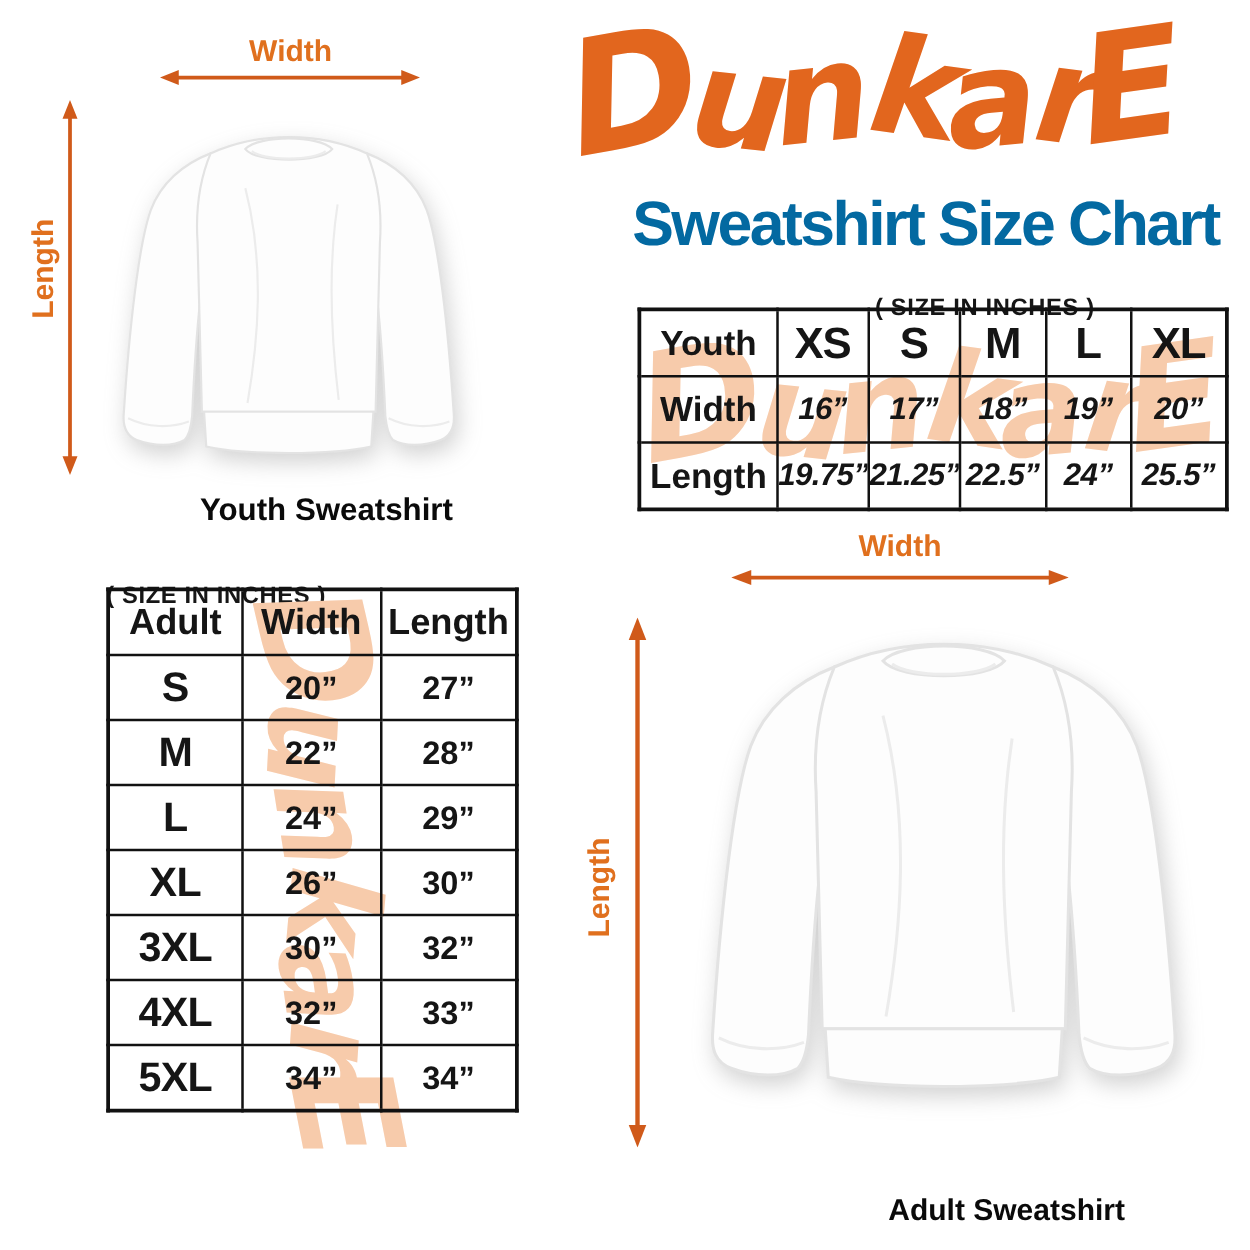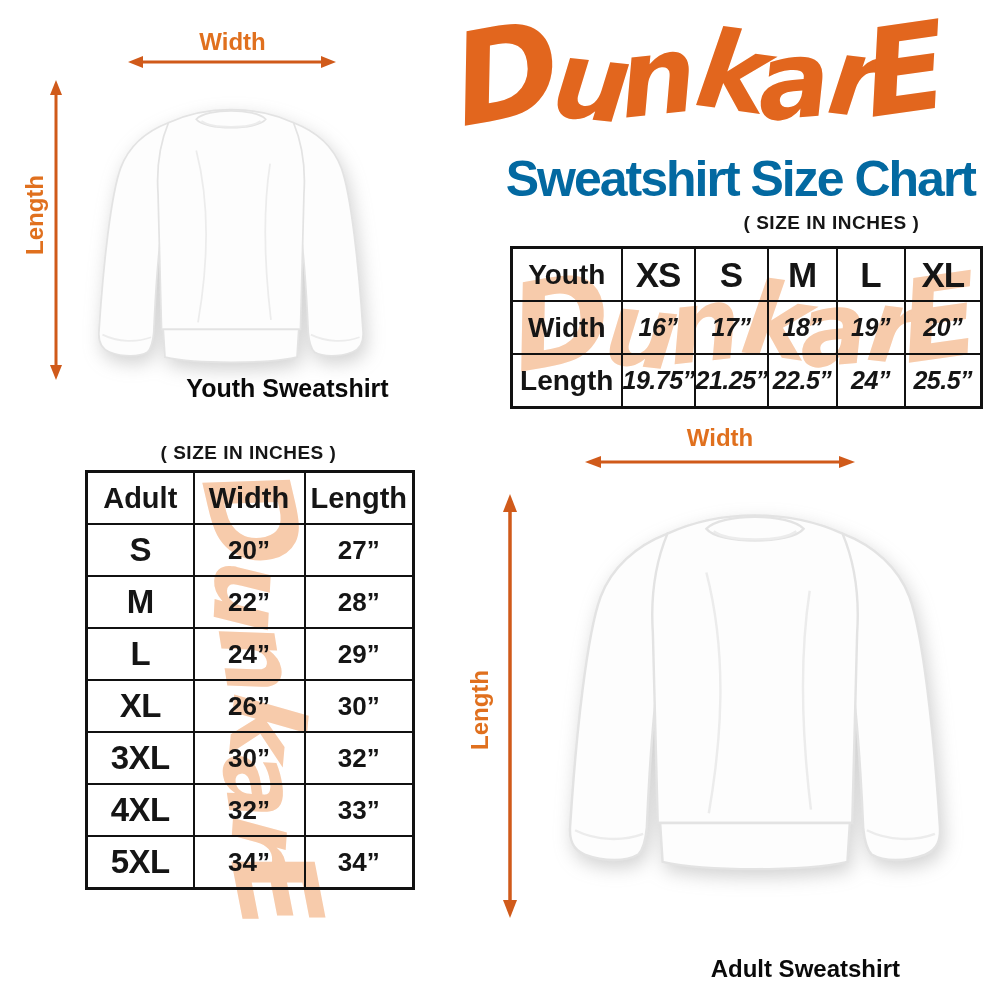--- a/index.html
+++ b/index.html
@@ -14,21 +14,21 @@
   
   .fig-caption{position:absolute;font-weight:700;font-size:25px;color:#0a0a0a;}
 
   
   #logo{position:absolute;left:428px;top:2px;width:552px;height:152px;line-height:148px;
         text-align:center;font-family:"DejaVu Sans",sans-serif;font-style:italic;font-weight:bold;
         font-size:108px;color:#E2661E;letter-spacing:-0.055em;white-space:nowrap;}
   #title{position:absolute;left:480px;top:150px;width:495px;text-align:right;
          font-size:50px;font-weight:700;letter-spacing:-2px;color:#0369a1;}
   .units-note{position:absolute;font-size:19px;font-weight:700;letter-spacing:0.5px;
-              text-align:center;color:#161616;}
+              text-align:left;color:#161616;margin-top:24px;}
   #units-top{left:700px;top:212px;width:263px;}
   #units-adult{left:85px;top:442px;width:327px;}
 
   
   .watermark{position:absolute;font-family:"DejaVu Sans",sans-serif;font-style:italic;
              font-weight:bold;color:#F7CBAB;white-space:nowrap;z-index:0;pointer-events:none;
              letter-spacing:-0.05em;}
   #wm-youth{left:516px;top:242px;width:466px;height:165px;line-height:165px;
             font-size:102px;text-align:center;}
   #wm-adult{left:308px;top:478px;width:470px;font-size:100px;
@@ -100,21 +100,21 @@
     </g>
     <g fill="none" stroke="#ececec" stroke-width="2">
       <path d="M156,46 C168,55 212,55 224,46"></path>
       <path d="M42,292 C60,301 82,301 98,295"></path>
       <path d="M282,292 C300,301 322,301 338,295"></path>
       <path d="M150,80 C168,150 162,220 152,278"></path>
       <path d="M235,95 C225,160 230,225 236,275"></path>
     </g>
   </svg>
 
-  <div class="fig-caption" style="left:160px;top:374px;width:255px;text-align:center;">Youth Sweatshirt</div>
+  <div class="fig-caption" style="left:160px;top:394px;width:255px;text-align:left;">Youth Sweatshirt</div>
 
   <div id="logo" class="letterize"><span>D</span><span>u</span><span>n</span><span>k</span><span>a</span><span>r</span><span>E</span></div>
 
   <div id="title">Sweatshirt Size Chart</div>
 
   <div id="units-top" class="units-note">( SIZE IN INCHES )</div>
 
   <div id="wm-youth" class="watermark letterize"><span>D</span><span>u</span><span>n</span><span>k</span><span>a</span><span>r</span><span>E</span></div>
 
   <table id="youth-table" class="size-table">

